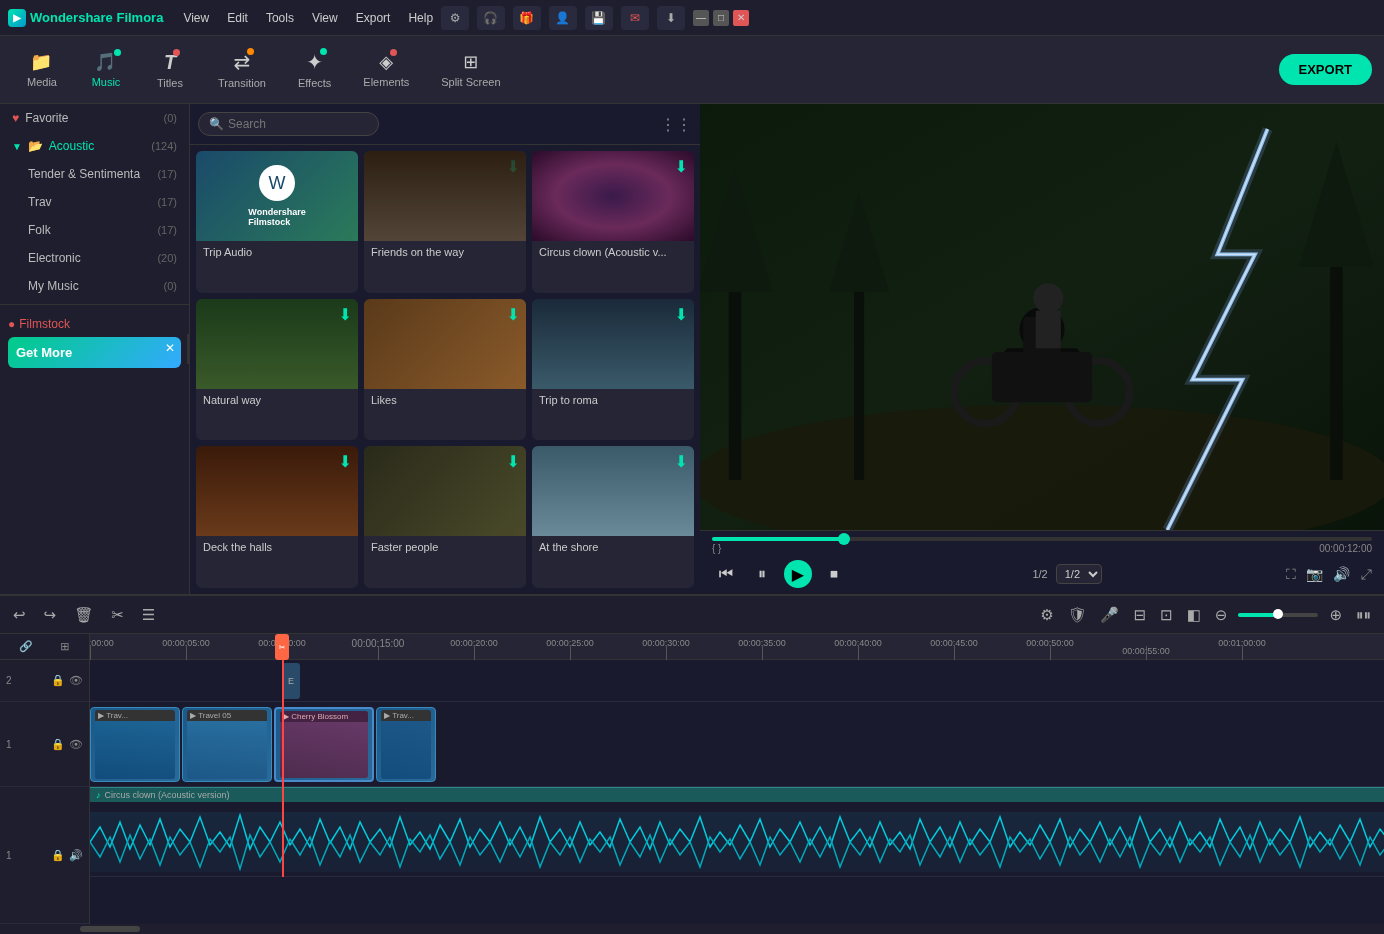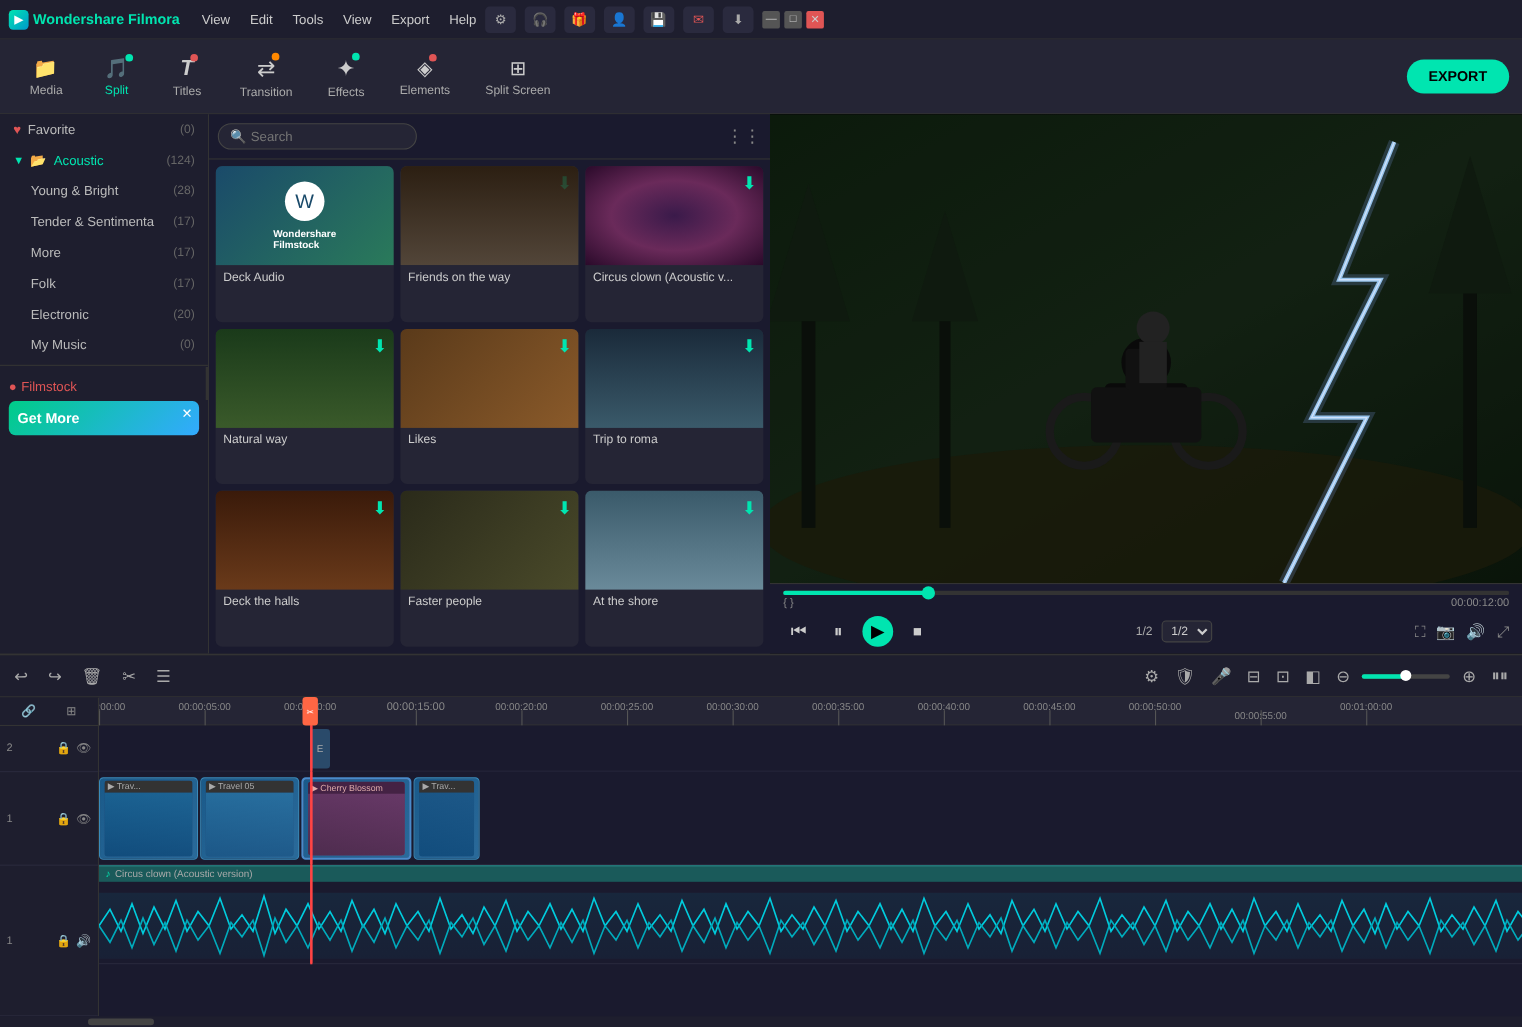--- a/index.html
+++ b/index.html
@@ -207,21 +207,21 @@
   </div>
 </div>
 
 <div class="toolbar">
   <div class="tool-btn">
     <span class="icon">📁</span>
     <span class="label">Media</span>
   </div>
   <div class="tool-btn active">
     <span class="icon" style="position:relative;">🎵<span class="dot dot-green"></span></span>
-    <span class="label">Split</span>
+    <span class="label">Music</span>
   </div>
   <div class="tool-btn">
     <span class="icon" style="position:relative; font-style:italic; font-weight:bold; font-size:20px;">T<span class="dot dot-red"></span></span>
     <span class="label">Titles</span>
   </div>
   <div class="tool-btn">
     <span class="icon" style="position:relative; font-size:20px;">⇄<span class="dot dot-orange"></span></span>
     <span class="label">Transition</span>
   </div>
   <div class="tool-btn">
@@ -255,33 +255,27 @@
       <div class="left">
         <span class="collapse-arrow">▼</span>
         <span>📂</span>
         <span>Acoustic</span>
       </div>
       <span class="count">(124)</span>
     </div>
 
     <div class="sidebar-item category">
       <div class="left">
-        <span>Young &amp; Bright</span>
-      </div>
-      <span class="count">(28)</span>
+        <span>Tender &amp; Sentimenta</span>
+      </div>
+      <span class="count">(17)</span>
     </div>
     <div class="sidebar-item category">
       <div class="left">
-        <span>Tender &amp; Sentimenta</span>
-      </div>
-      <span class="count">(17)</span>
-    </div>
-    <div class="sidebar-item category">
-      <div class="left">
-        <span>More</span>
+        <span>Trav</span>
       </div>
       <span class="count">(17)</span>
     </div>
     <div class="sidebar-item category">
       <div class="left">
         <span>Folk</span>
       </div>
       <span class="count">(17)</span>
     </div>
     <div class="sidebar-item category">
@@ -324,21 +318,21 @@
         <span class="grid-options">⋮⋮</span>
       </div>
 
       <div class="audio-grid">
 
         <div class="audio-card special-card">
           <div class="thumb" style="background: linear-gradient(135deg, #1a4a6a, #2a7a5a); flex-direction:column; gap:6px;">
             <div style="width:36px;height:36px;background:#fff;border-radius:50%;display:flex;align-items:center;justify-content:center;color:#1a4a6a;font-size:18px;">W</div>
             <div style="color:#fff;font-size:9px;font-weight:bold;">Wondershare<br>Filmstock</div>
           </div>
-          <div class="card-label">Deck Audio</div>
+          <div class="card-label">Trip Audio</div>
         </div>
 
         <div class="audio-card">
           <div class="thumb thumb-friends">
             <span class="download-icon" style="color:#00e5b0;">⬇</span>
             <div style="width:100%;height:100%;background:linear-gradient(180deg, #2a1a0a 0%, #5a4a3a 100%);opacity:0.8;"></div>
           </div>
           <div class="card-label">Friends on the way</div>
         </div>
 

